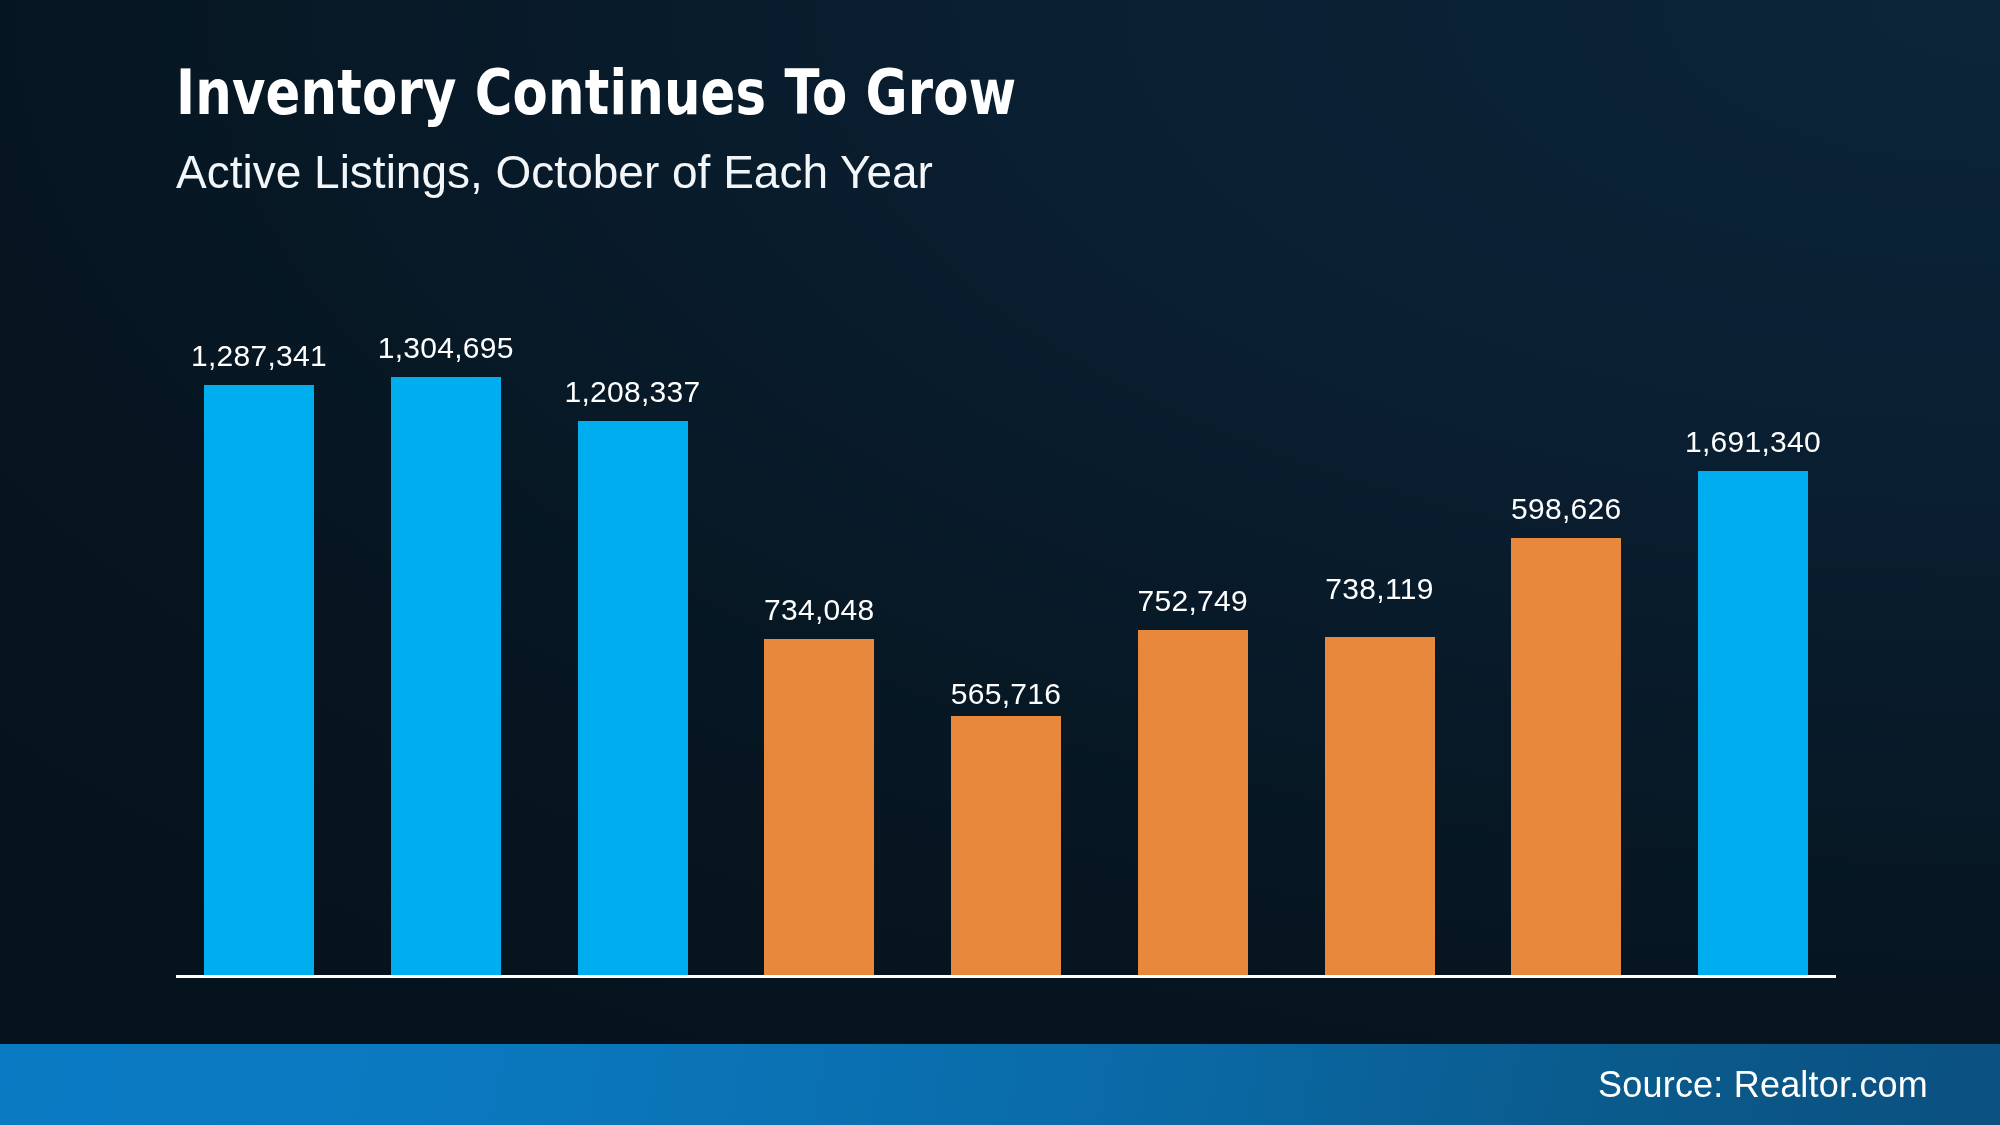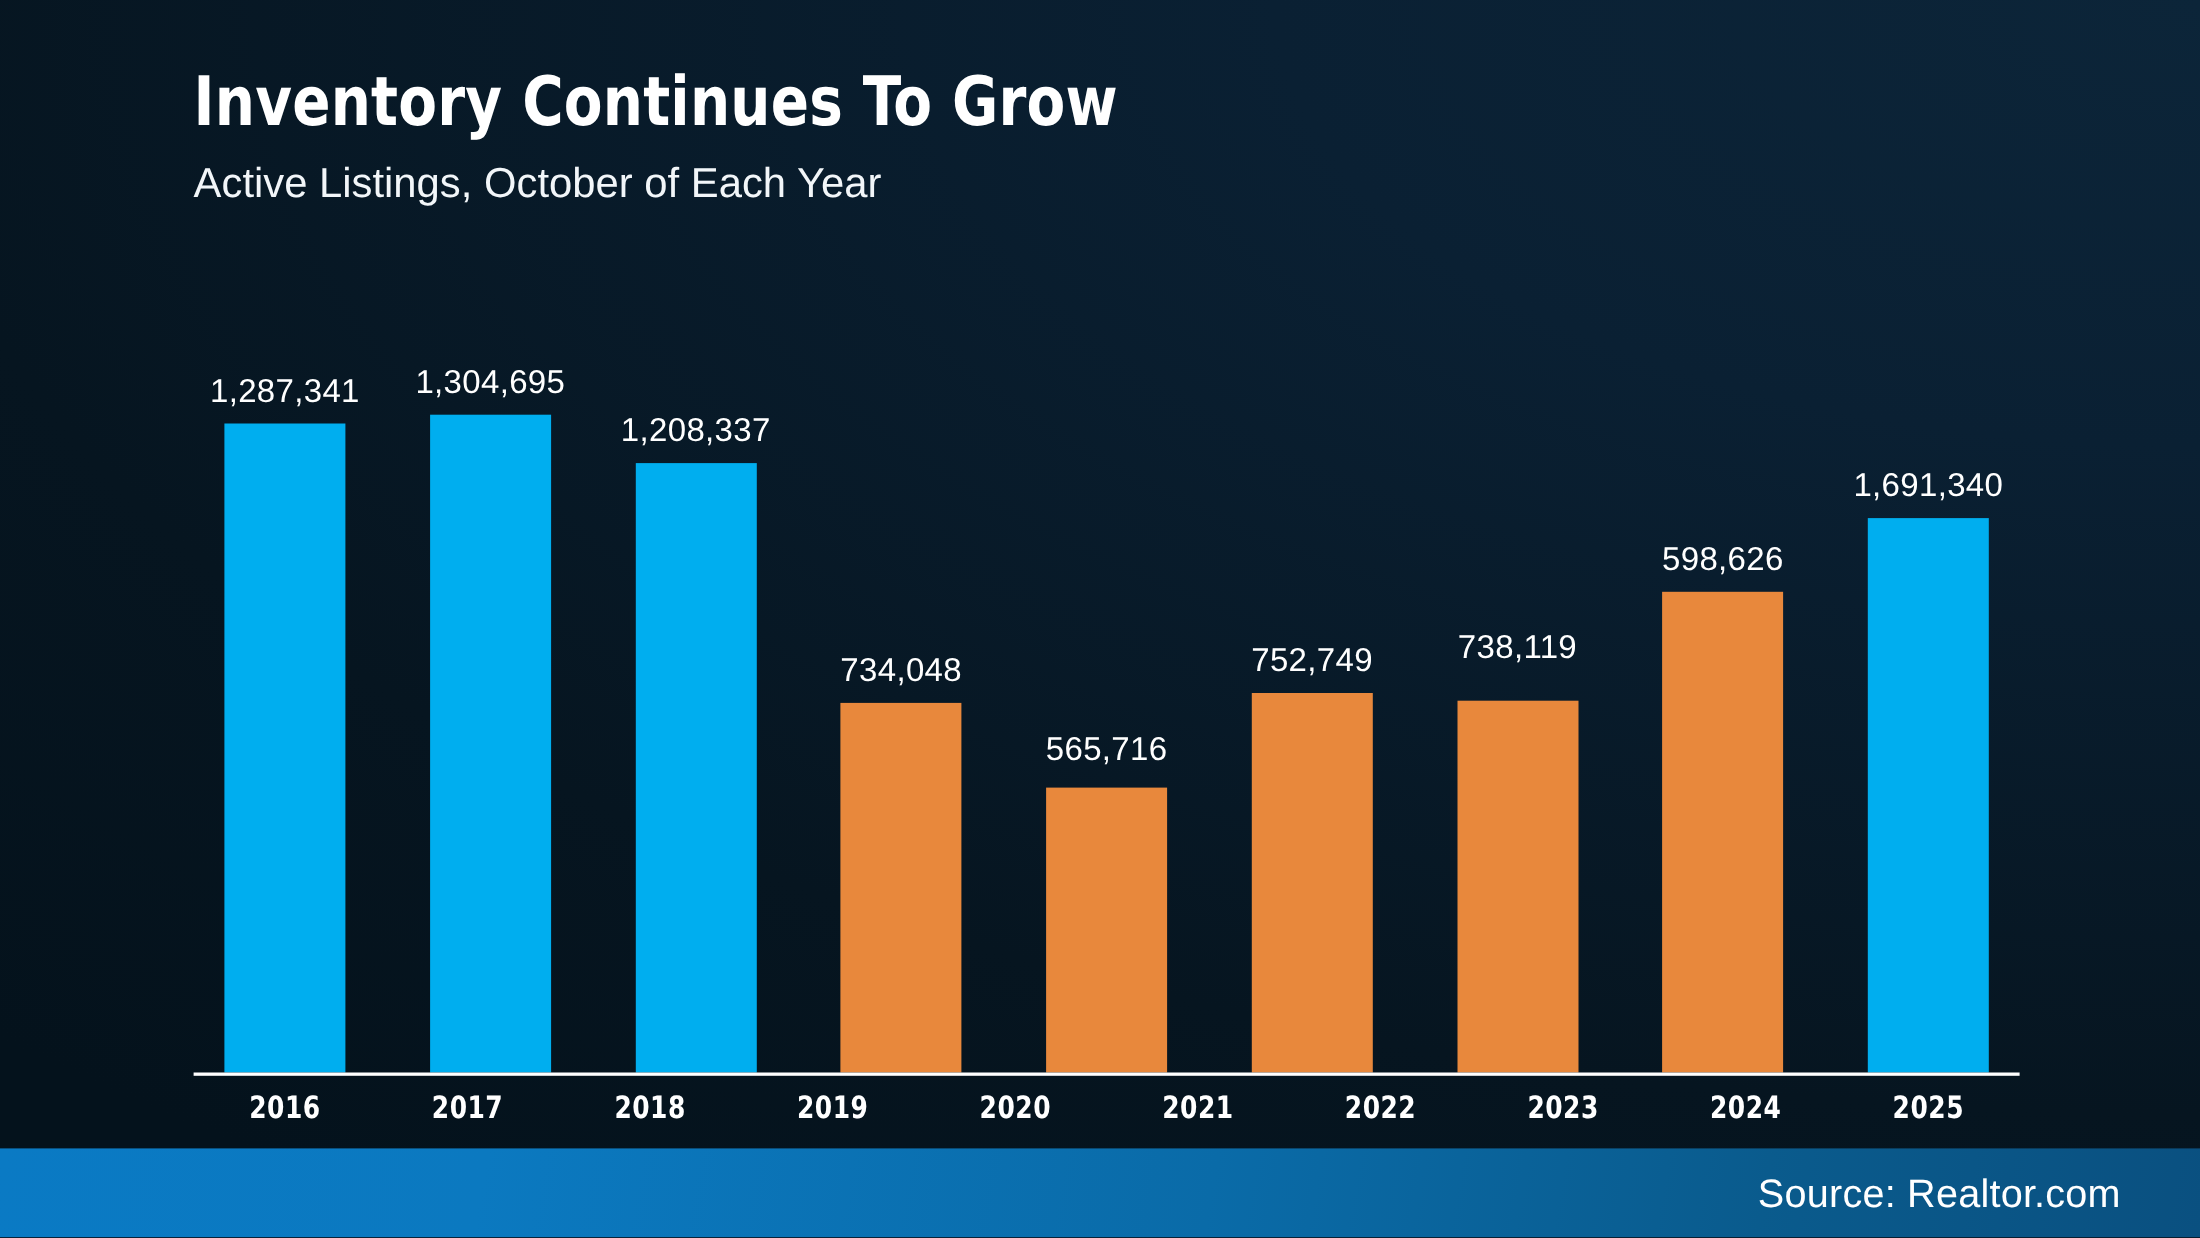--- a/index.html
+++ b/index.html
@@ -36,21 +36,21 @@
     letter-spacing:0.2px;
     color:#ffffff;
     white-space:nowrap;
     transform:scaleX(0.92);
     transform-origin:left center;
   }
   .subtitle {
     margin-top:22px;
     font-family:"Liberation Sans", sans-serif;
     font-weight:normal;
-    font-size:38px;
+    font-size:46px;
     line-height:1.1;
     color:#f2f6f9;
     white-space:nowrap;
   }
 
   
   .plot {
     position:absolute;
     left:176px;
     top:200px;
@@ -160,21 +160,21 @@
         </div>
         <div class="bar-slot">
           <div class="bar-label" style="bottom: 566px;">1,208,337</div>
           <div class="bar-rect" style="height: 554px; background: rgb(0, 174, 239);"></div>
         </div>
         <div class="bar-slot">
           <div class="bar-label" style="bottom: 348px;">734,048</div>
           <div class="bar-rect orange" style="height: 336px; background: rgb(232, 136, 60);"></div>
         </div>
         <div class="bar-slot">
-          <div class="bar-label" style="bottom: 276px;">565,716</div>
+          <div class="bar-label" style="bottom: 264px;">565,716</div>
           <div class="bar-rect orange" style="height: 259px; background: rgb(232, 136, 60);"></div>
         </div>
         <div class="bar-slot">
           <div class="bar-label" style="bottom: 357px;">752,749</div>
           <div class="bar-rect orange" style="height: 345px; background: rgb(232, 136, 60);"></div>
         </div>
         <div class="bar-slot">
           <div class="bar-label" style="bottom: 369px;">738,119</div>
           <div class="bar-rect orange" style="height: 338px; background: rgb(232, 136, 60);"></div>
         </div>
@@ -183,30 +183,18 @@
           <div class="bar-rect orange" style="height: 437px; background: rgb(232, 136, 60);"></div>
         </div>
         <div class="bar-slot">
           <div class="bar-label" style="bottom: 516px;">1,691,340</div>
           <div class="bar-rect" style="height: 504px; background: rgb(0, 174, 239);"></div>
         </div>
       </div>
   </div>
 
   <div class="axis-line"></div>
-  <div class="axis-labels" id="axis-labels">
-      <div class="axis-tick">2016</div>
-      <div class="axis-tick">2017</div>
-      <div class="axis-tick">2018</div>
-      <div class="axis-tick">2019</div>
-      <div class="axis-tick">2020</div>
-      <div class="axis-tick">2021</div>
-      <div class="axis-tick">2022</div>
-      <div class="axis-tick">2023</div>
-      <div class="axis-tick">2024</div>
-      <div class="axis-tick">2025</div>
-    </div>
 
   <div class="footer">
     <div class="source">Source: Realtor.com</div>
   </div>
 
 </div>
 
 </body></html>

